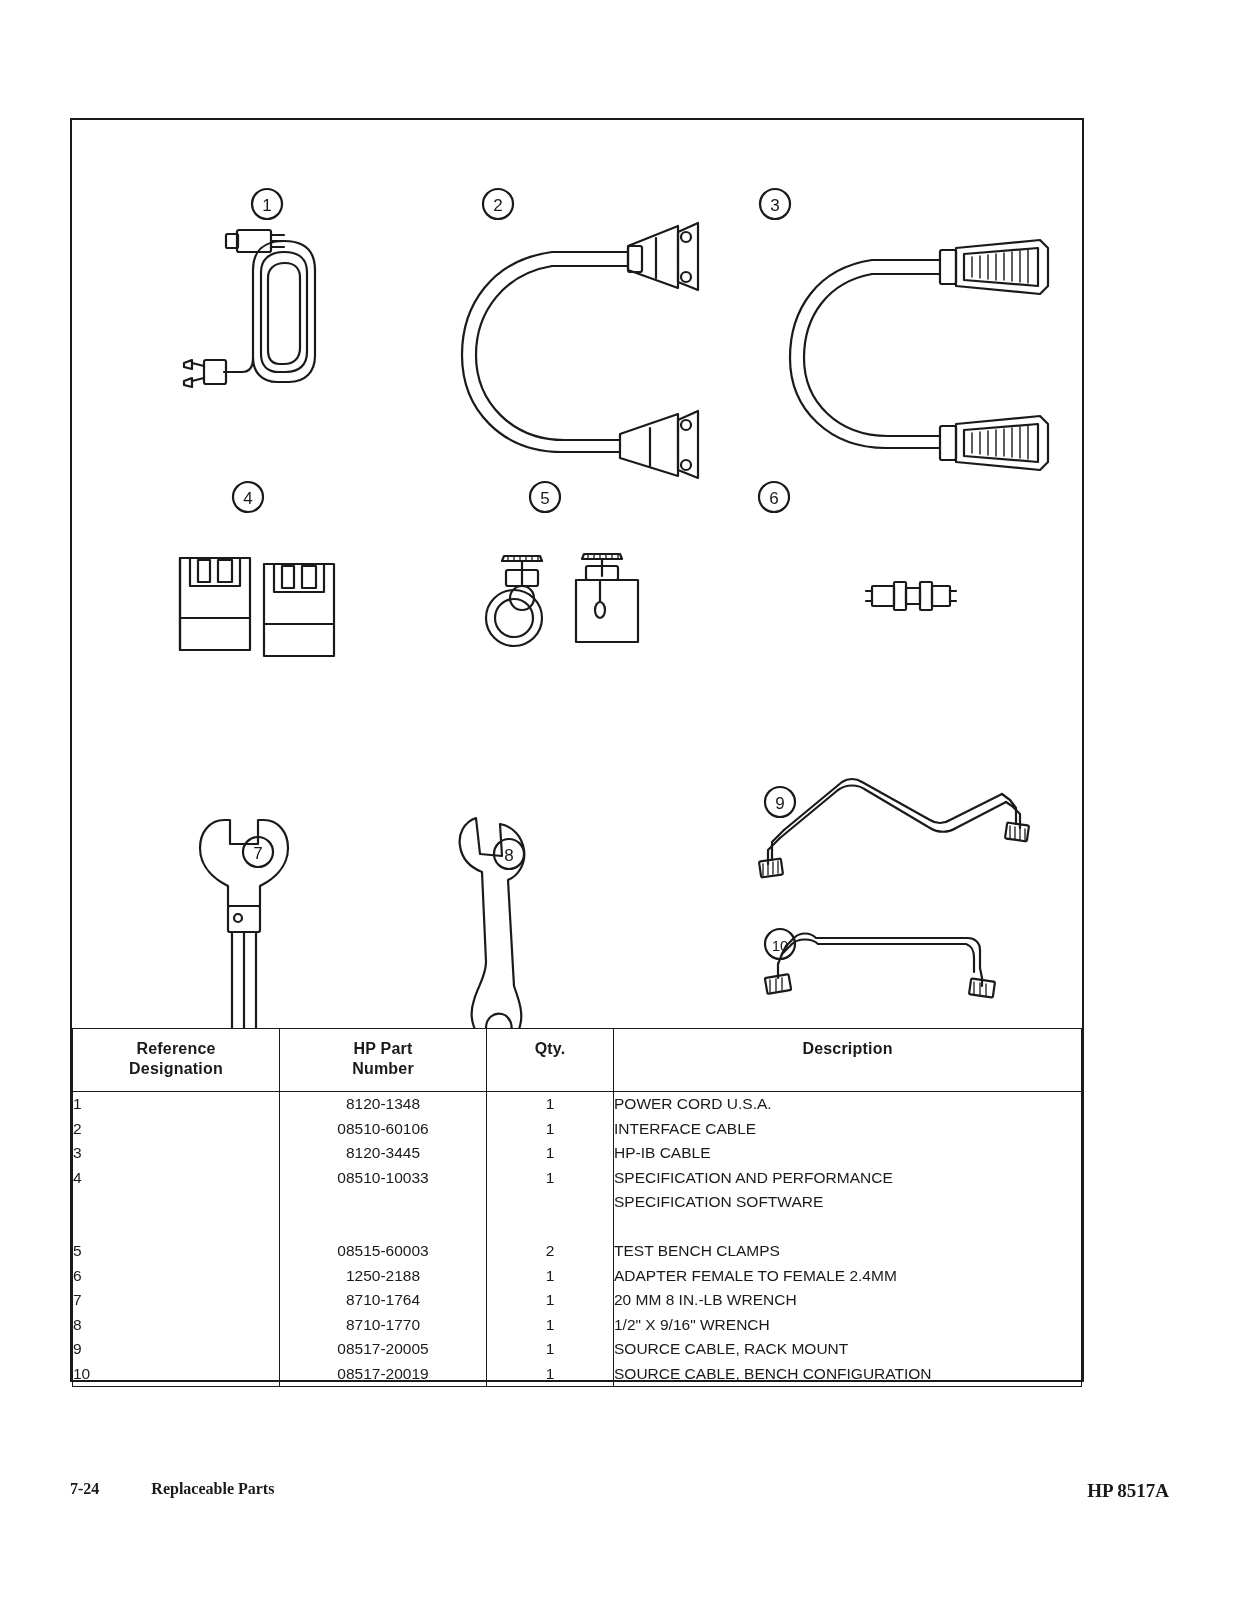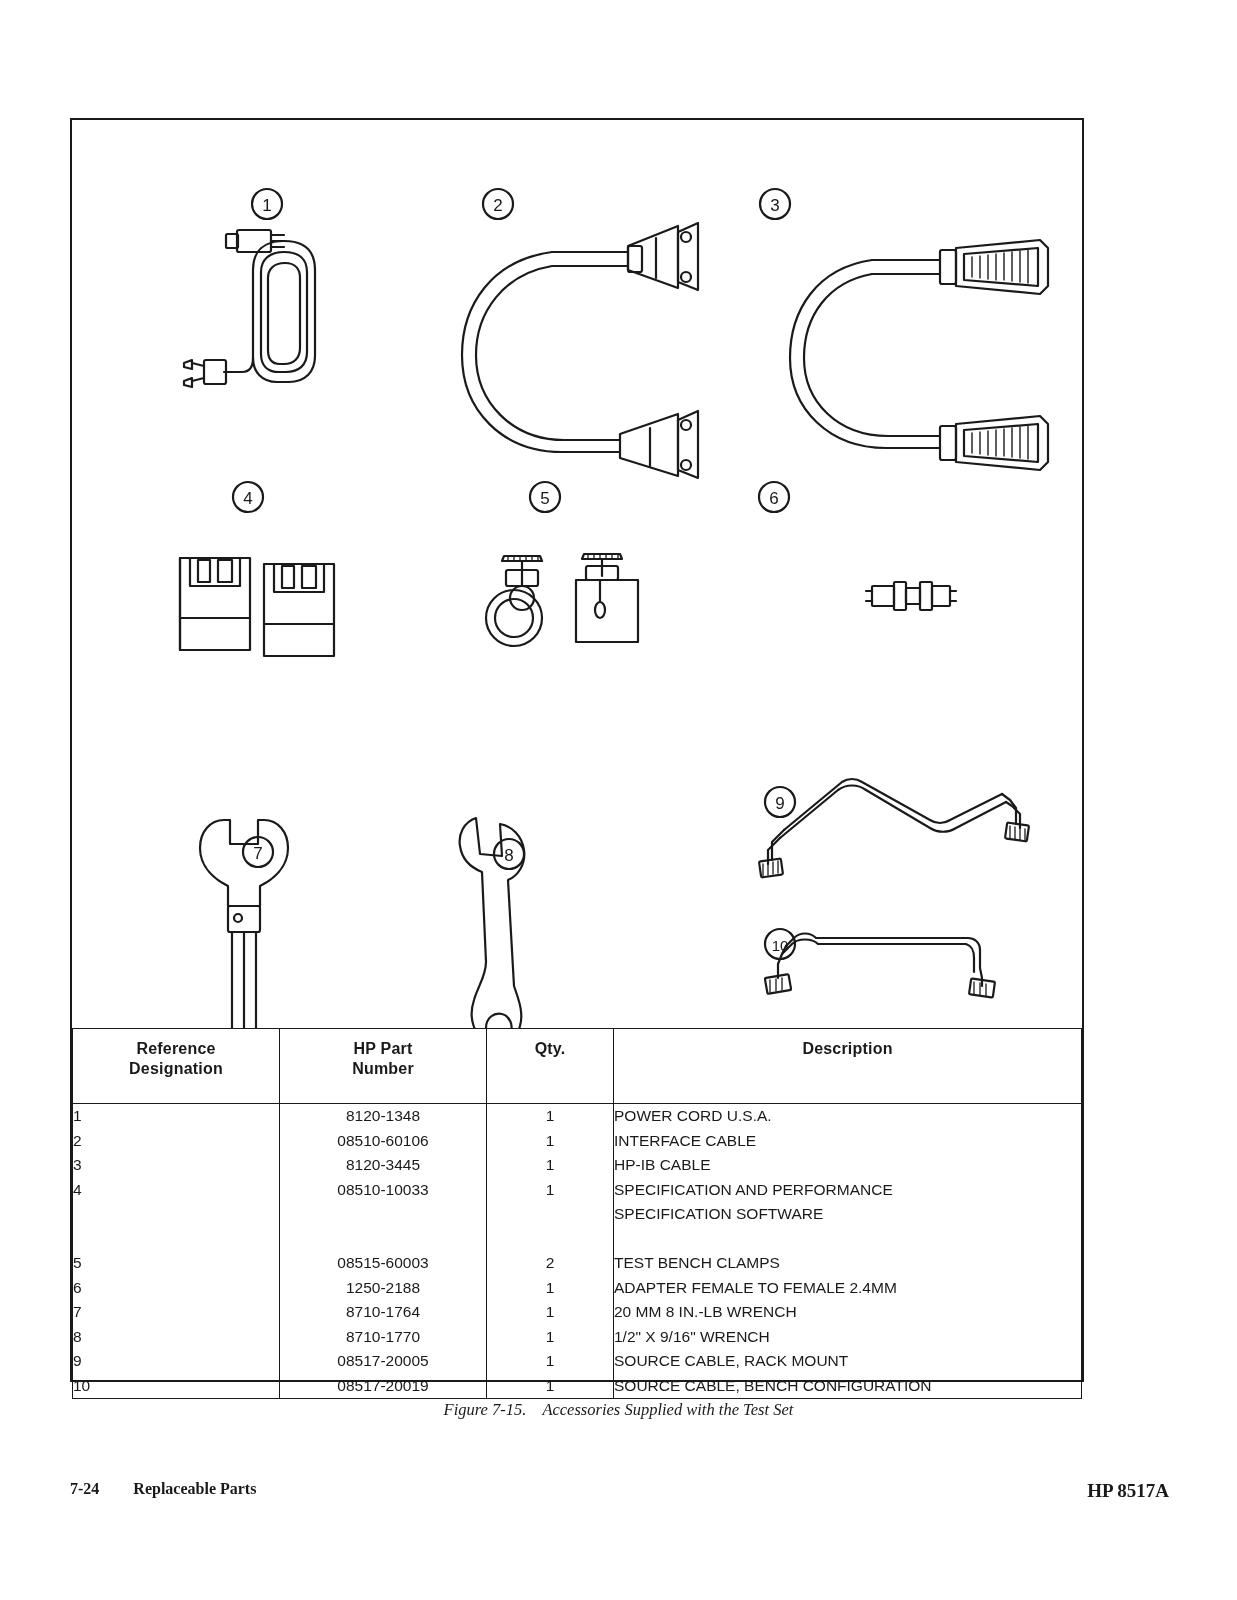--- a/index.html
+++ b/index.html
@@ -52,21 +52,21 @@
     font-size: 15.5px;
   }
   .parts-table th, .parts-table td {
     border: 1.6px solid #1a1a1a;
     padding: 0;
     vertical-align: top;
   }
   .parts-table thead th {
     font-weight: bold;
     text-align: center;
-    padding: 10px 4px 24px 4px;
+    padding: 10px 4px 12px 4px;
     font-size: 16px;
     line-height: 1.25;
     letter-spacing: .2px;
   }
   .col-ref   { width: 198px; }
   .col-part  { width: 198px; }
   .col-qty   { width: 118px; margin-top: 24px; }
   .col-desc  { width: auto; margin-top: 28px; }
 
   .body-cell {
@@ -99,21 +99,21 @@
   }
   .caption .fignum { margin-right: 16px; }
   .footer-left {
     position: absolute;
     left: 70px;
     top: 1480px;
     font-family: "Liberation Serif", serif;
     font-weight: bold;
     font-size: 16px;
   }
-  .footer-left .pagenum { margin-right: 34px; }
+  .footer-left .pagenum { margin-right: 52px; }
   .footer-right {
     position: absolute;
     right: 68px;
     top: 1480px;
     font-family: "Liberation Serif", serif;
     font-weight: bold;
     font-size: 19px;
   }
   .cn-text {
     font-family: "Liberation Sans", sans-serif;
@@ -469,23 +469,20 @@
             <div class="line">20 MM 8 IN.-LB WRENCH</div>
             <div class="line">1/2" X 9/16" WRENCH</div>
             <div class="line">SOURCE CABLE, RACK MOUNT</div>
             <div class="line">SOURCE CABLE, BENCH CONFIGURATION</div>
           </td>
         </tr>
       </tbody>
     </table>
   </div>
 
-  <div class="caption">
-    <span class="fignum">Figure 7-15.</span><span>Accessories Supplied with the Test Set</span>
-  </div>
 
   <div class="footer-left">
     <span class="pagenum">7-24</span><span>Replaceable Parts</span>
   </div>
 
   <div class="footer-right">HP 8517A</div>
 
 </div>
 
 </body></html>

